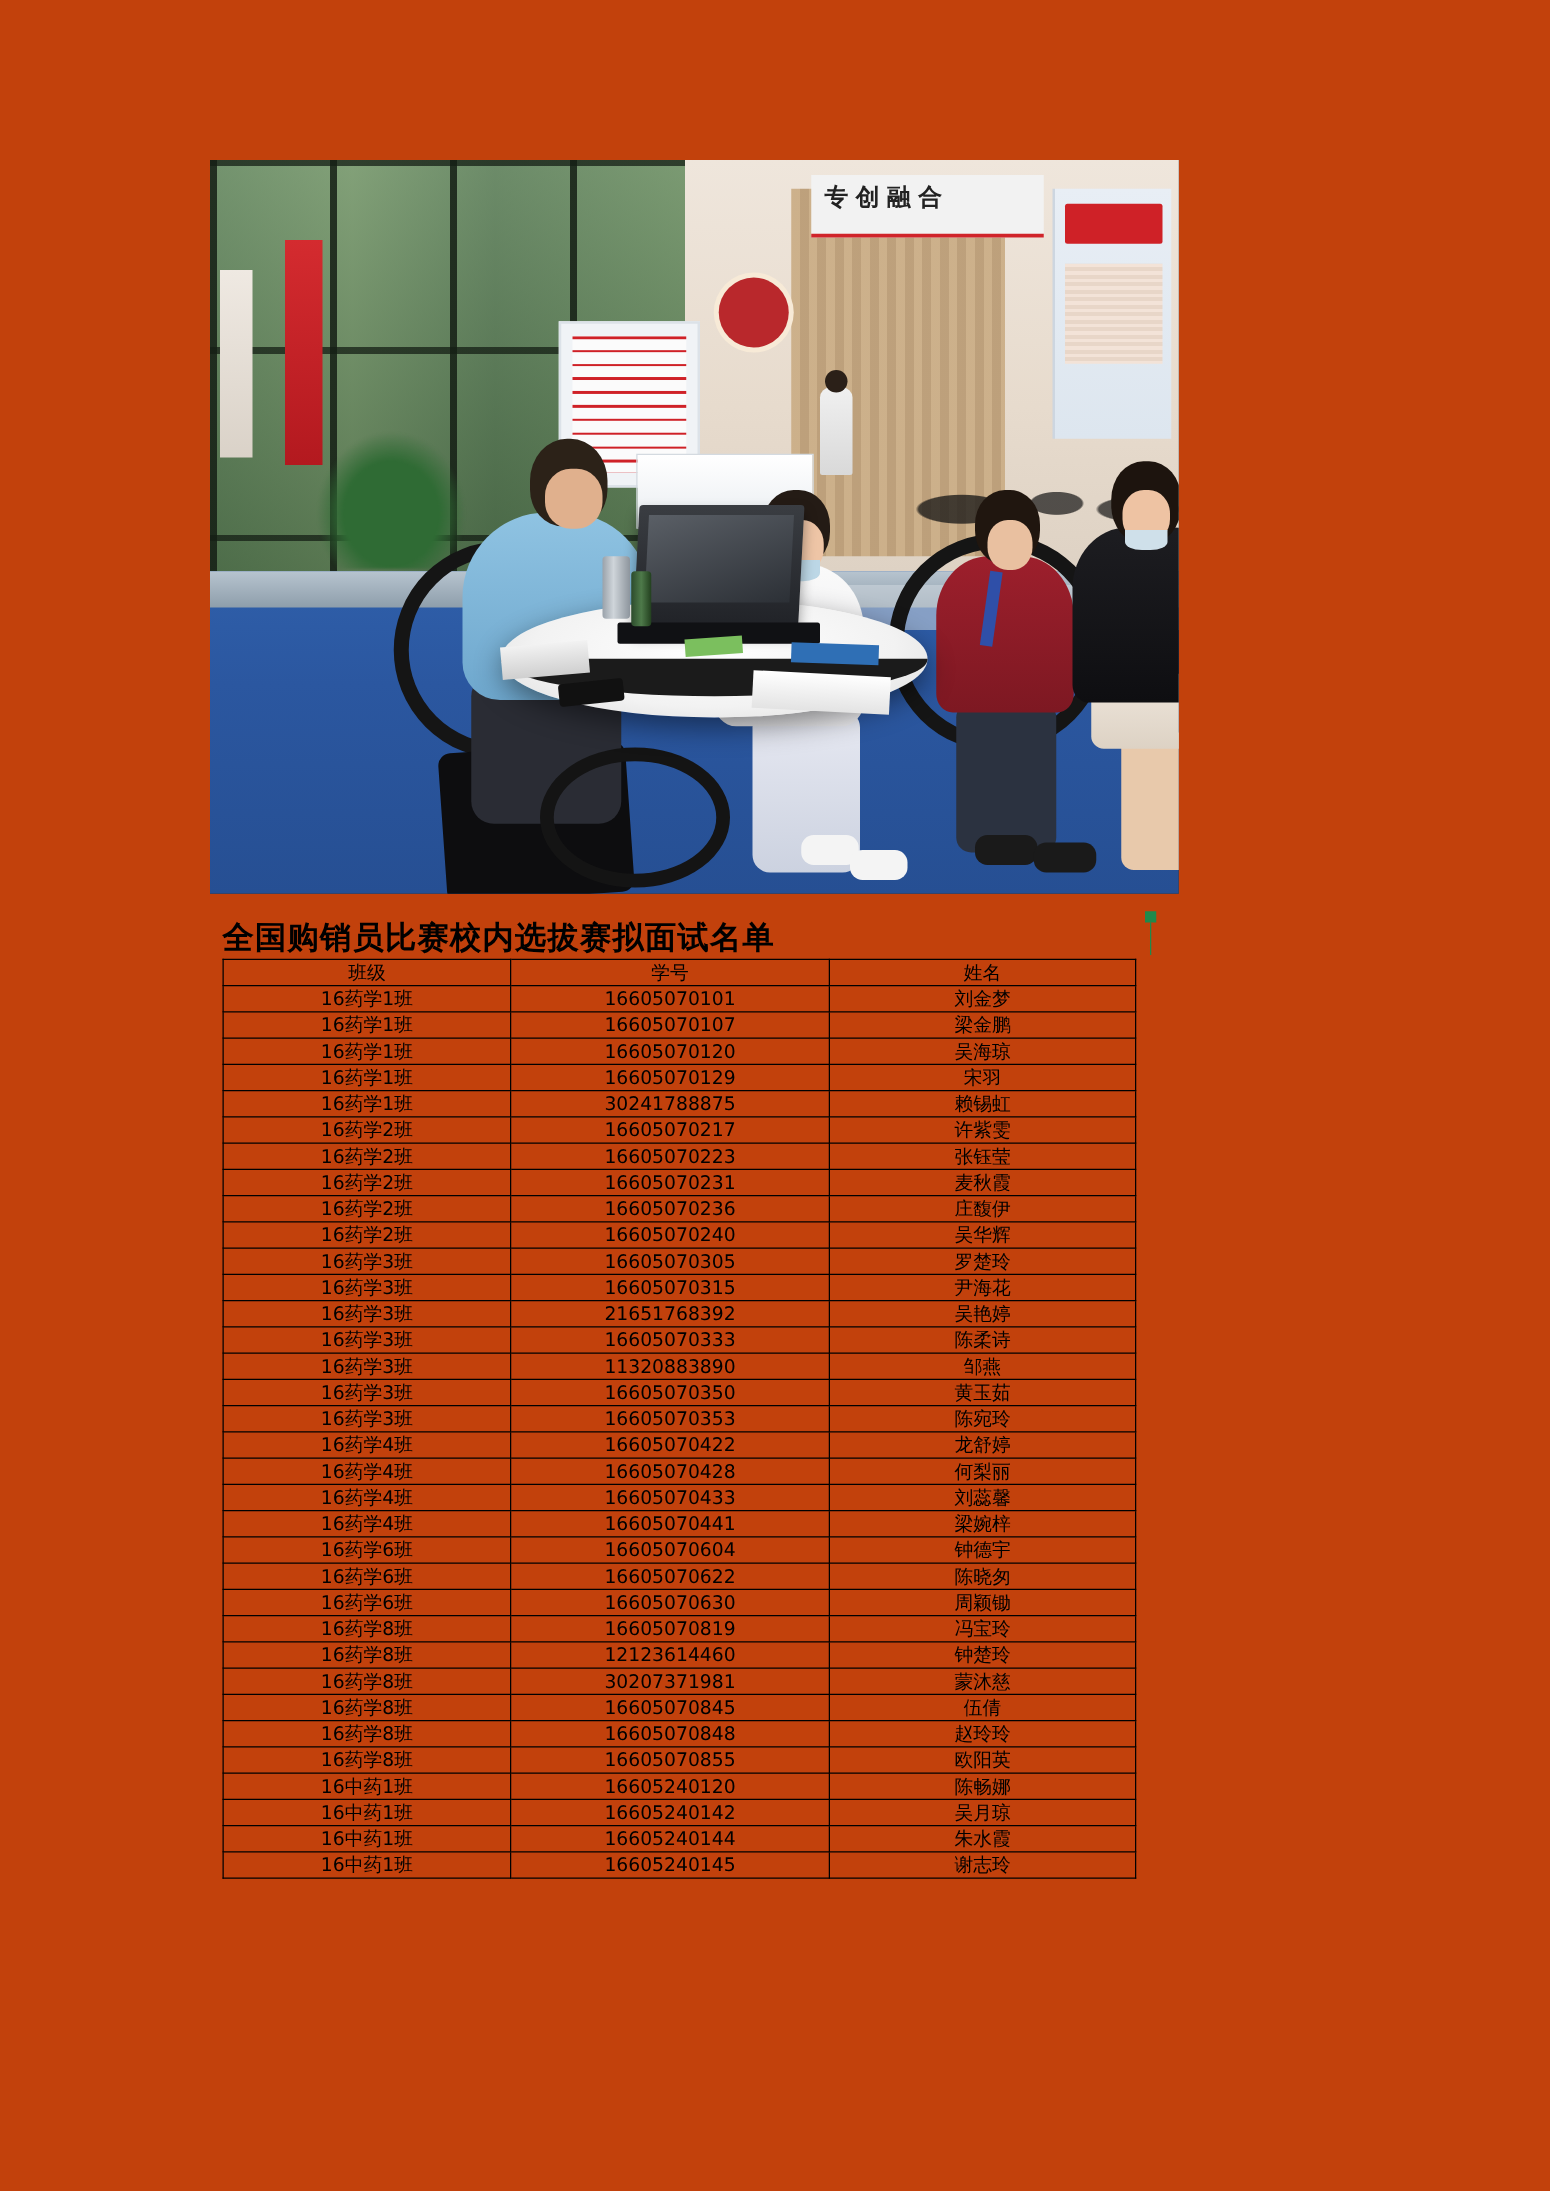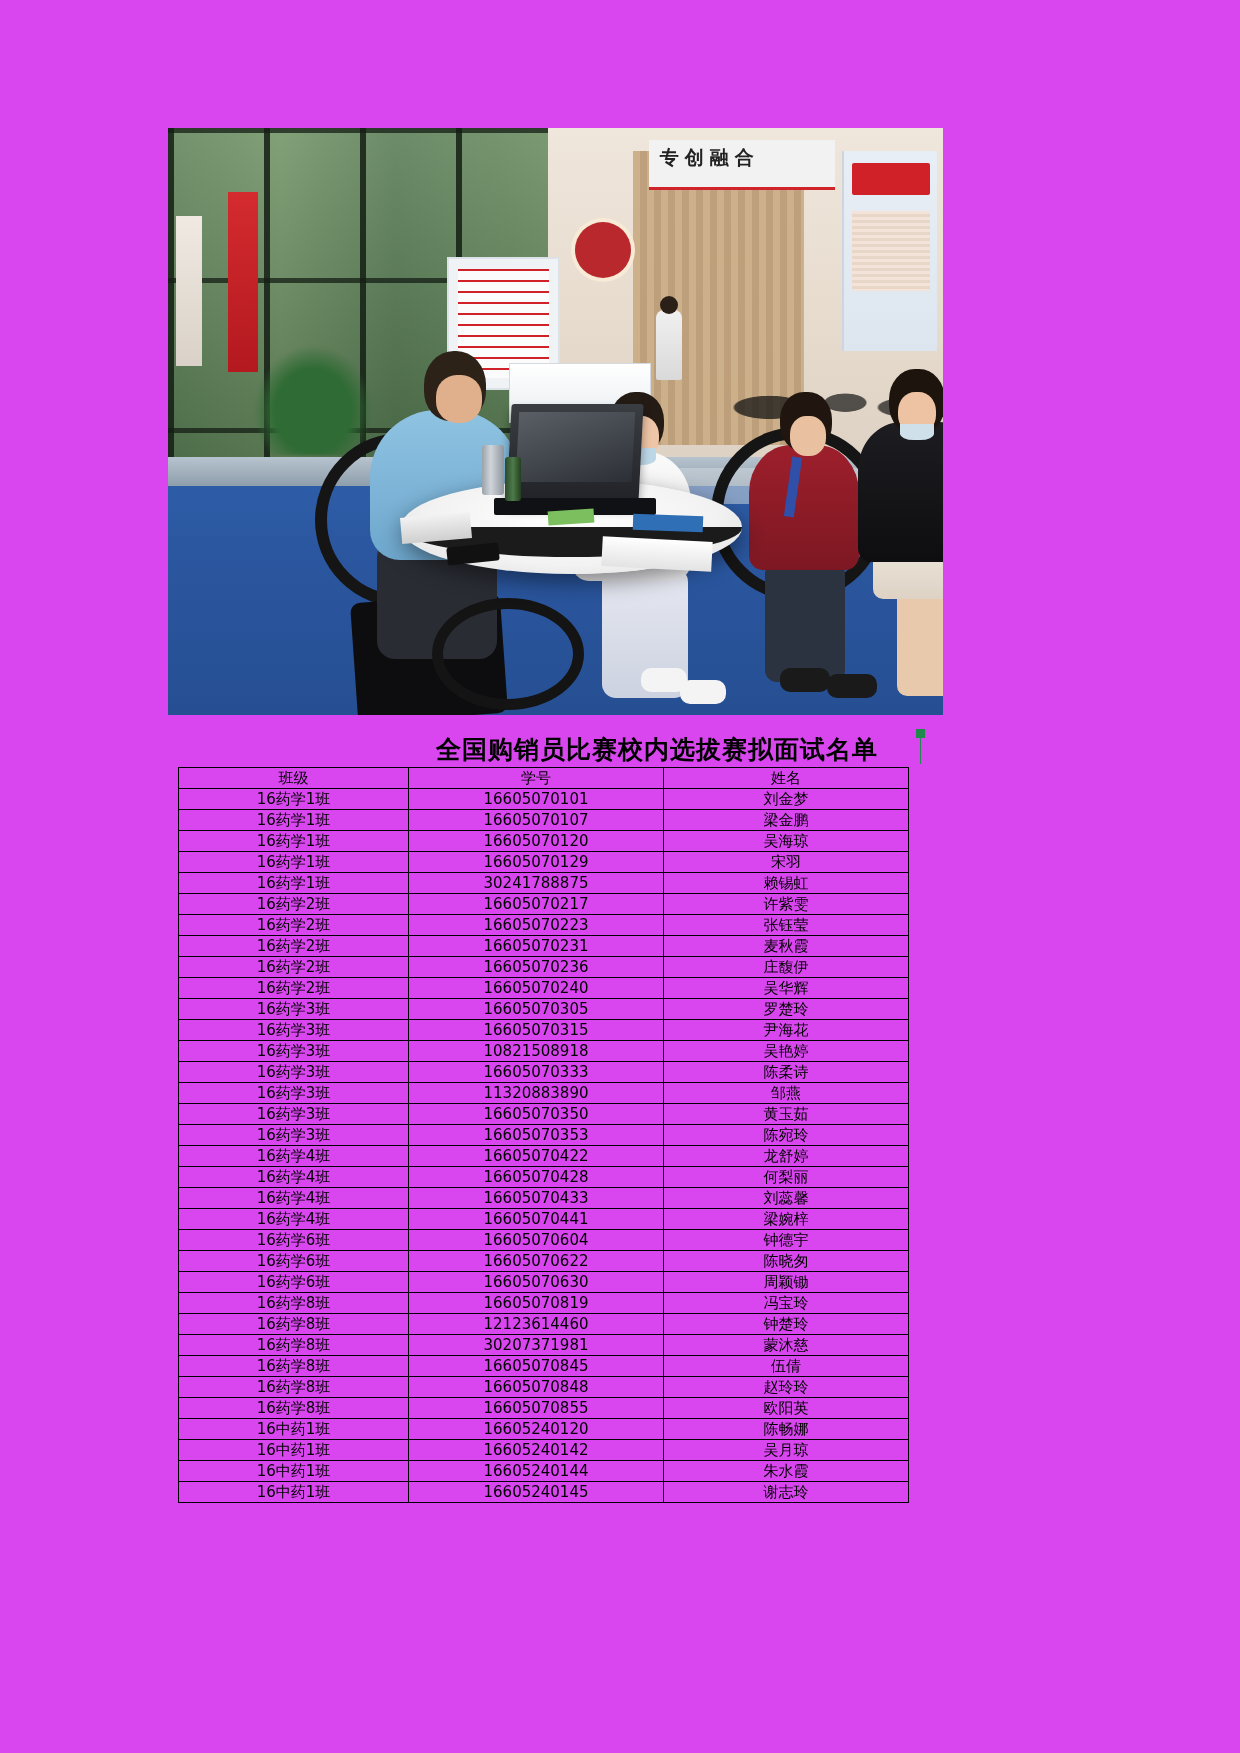--- a/index.html
+++ b/index.html
@@ -11,21 +11,21 @@
     width: 1240px;
     height: 1753px;
     font-family: "Liberation Sans", sans-serif;
     color: #000;
     position: relative;
   }
   .page {
     width: 1240px;
     height: 1753px;
     position: relative;
-    background: #d946ef;
+    background: #c2410c;
     box-sizing: border-box;
   }
   .content {
     position: absolute;
     left: 168px;
     top: 128px;
     width: 905px;
   }
 
   
@@ -324,21 +324,21 @@
     position: relative;
     width: 775px;
     margin-top: 18px;
     height: 34px;
   }
   .doc-title {
     font-family: "DejaVu Sans", sans-serif;
     font-weight: 700;
     font-size: 25px;
     letter-spacing: 1px;
-    text-align: right;
+    text-align: left;
     width: 700px;
     margin-left: 10px;
     white-space: nowrap;
   }
   .title-anchor {
     position: absolute;
     right: 18px;
     top: -4px;
     width: 9px;
     height: 9px;
@@ -531,21 +531,21 @@
             <td>16605070305</td>
             <td>罗楚玲</td>
           </tr>
           <tr>
             <td>16药学3班</td>
             <td>16605070315</td>
             <td>尹海花</td>
           </tr>
           <tr>
             <td>16药学3班</td>
-            <td>10821508918</td>
+            <td>21651768392</td>
             <td>吴艳婷</td>
           </tr>
           <tr>
             <td>16药学3班</td>
             <td>16605070333</td>
             <td>陈柔诗</td>
           </tr>
           <tr>
             <td>16药学3班</td>
             <td>11320883890</td>

